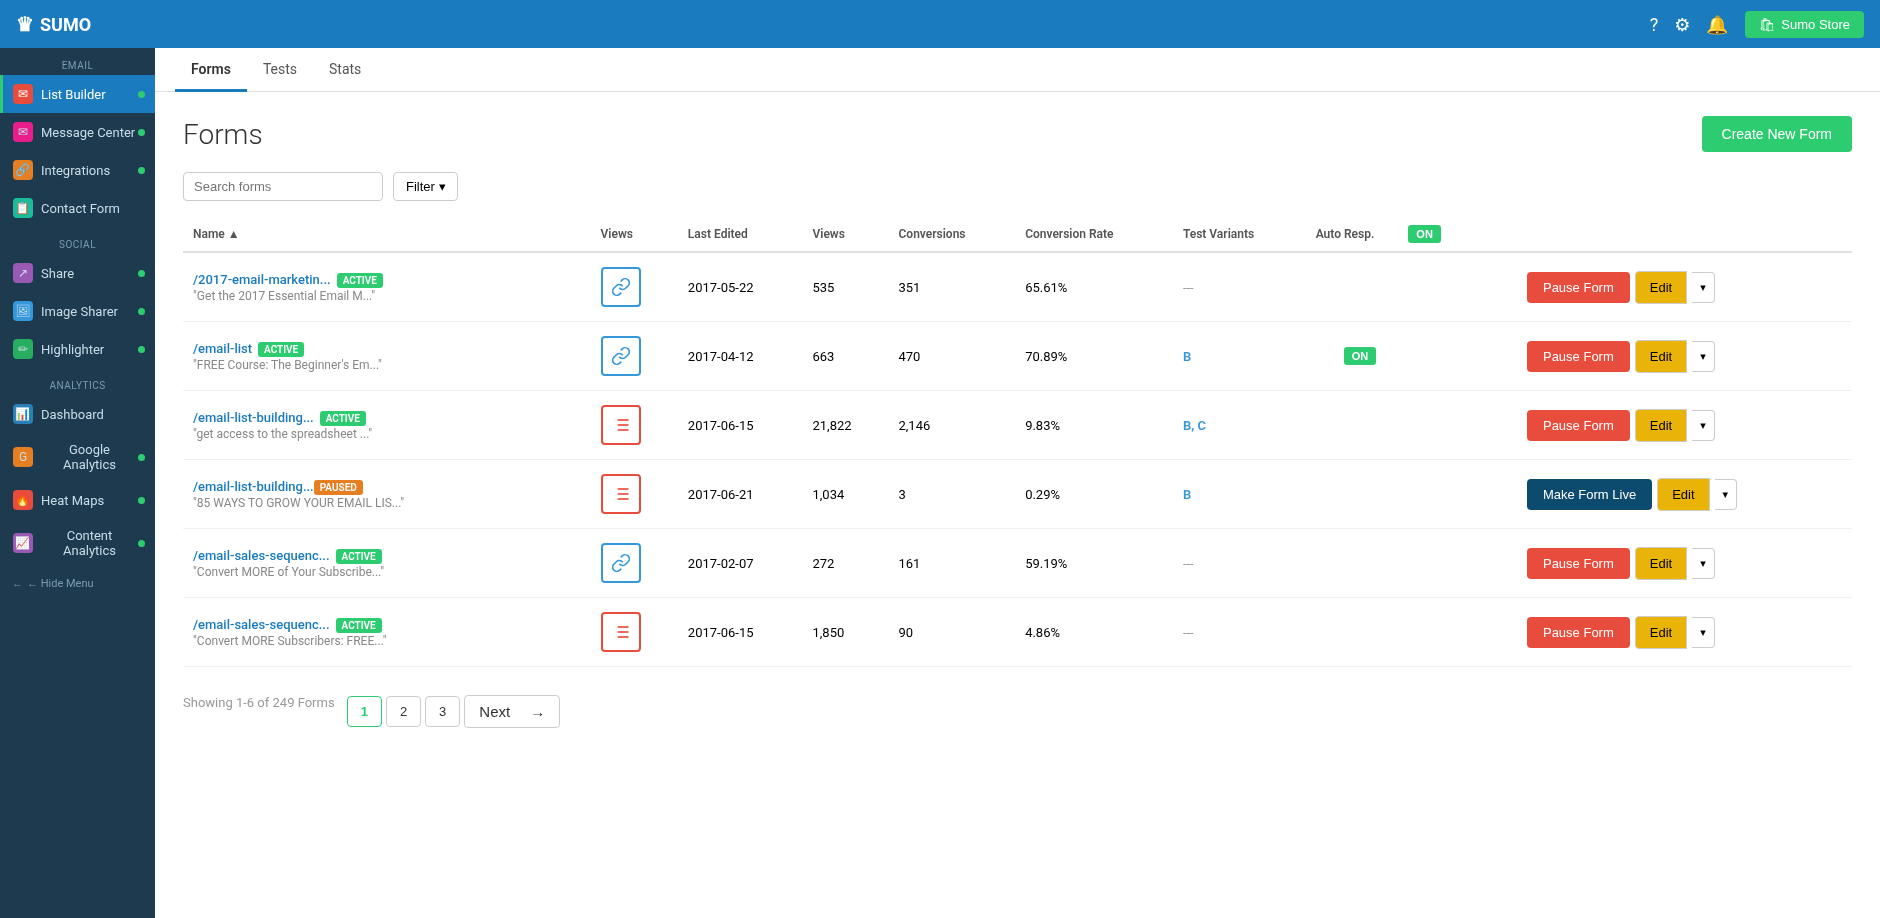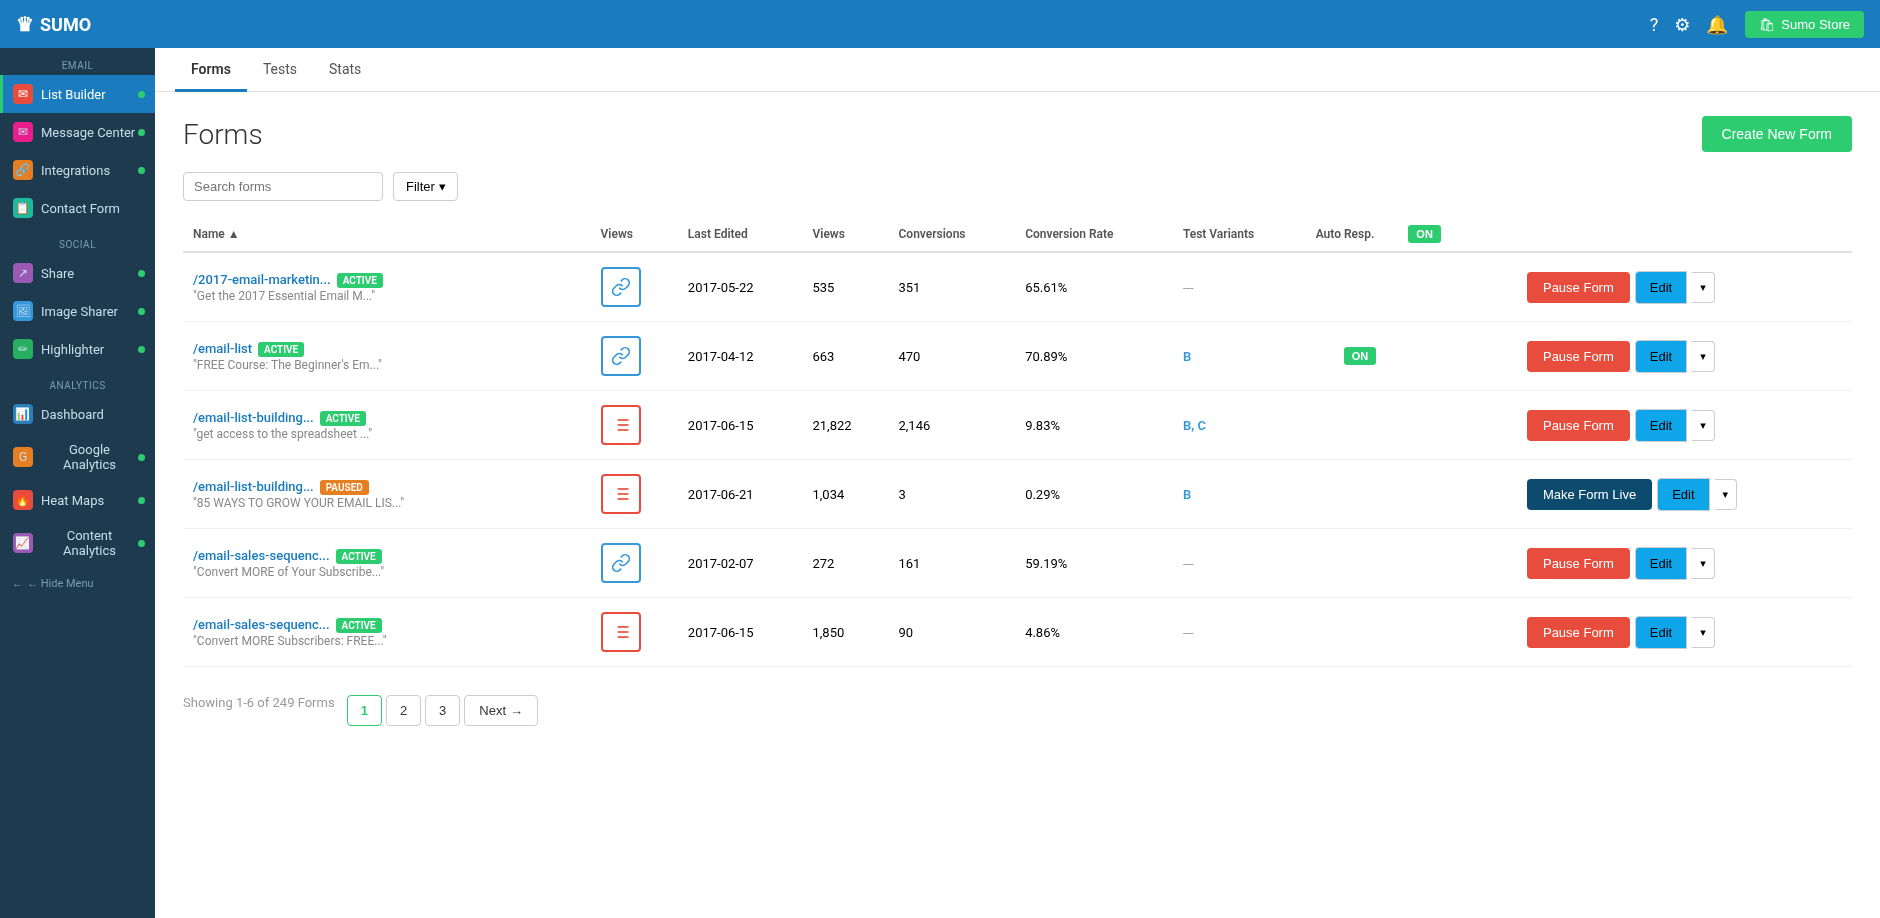--- a/index.html
+++ b/index.html
@@ -189,21 +189,20 @@
       border-radius: 3px;
       margin-left: 6px;
       font-weight: 600;
     }
     .badge-paused {
       background: #e67e22;
       color: white;
       font-size: 10px;
       padding: 2px 6px;
       border-radius: 3px;
-      margin-left: 6px;
       font-weight: 600;
     }
     .form-description { color: #888; font-size: 12px; margin-top: 2px; }
 
     .type-icon-wrap {
       width: 40px; height: 40px;
       border: 2px solid #e74c3c;
       border-radius: 4px;
       display: flex; align-items: center; justify-content: center;
       color: #e74c3c;
@@ -241,21 +240,21 @@
       color: white;
       border: none;
       padding: 8px 16px;
       border-radius: 4px;
       font-size: 13px;
       cursor: pointer;
       font-weight: 500;
       white-space: nowrap;
     }
     .edit-btn {
-      background: #0ea5e9;
+      background: #eab308;
       border: 1px solid #ccc;
       padding: 8px 14px;
       border-radius: 4px 0 0 4px;
       font-size: 13px;
       cursor: pointer;
       text-align: right;
     }
     .edit-chevron-btn {
       background: white;
       border: 1px solid #ccc;
@@ -291,23 +290,23 @@
       border-color: #2ecc71;
       color: #2ecc71;
       font-weight: 600;
     }
     .next-btn {
       border: 1px solid #ccc;
       background: white;
       padding: 7px 14px;
       border-radius: 4px;
       cursor: pointer;
-      font-size: 13px;
+      font-size: 15px;
       color: #333;
-      display: flex; align-items: center; gap: 4px;
+      display: flex; align-items: center; gap: 20px;
     }
   </style>
 </head>
 <body>
 
 <div class="top-nav">
   <div class="top-nav-left">
     <div class="sumo-logo">
       <span class="sumo-logo-crown">♛</span>
       <span>SUMO</span>

